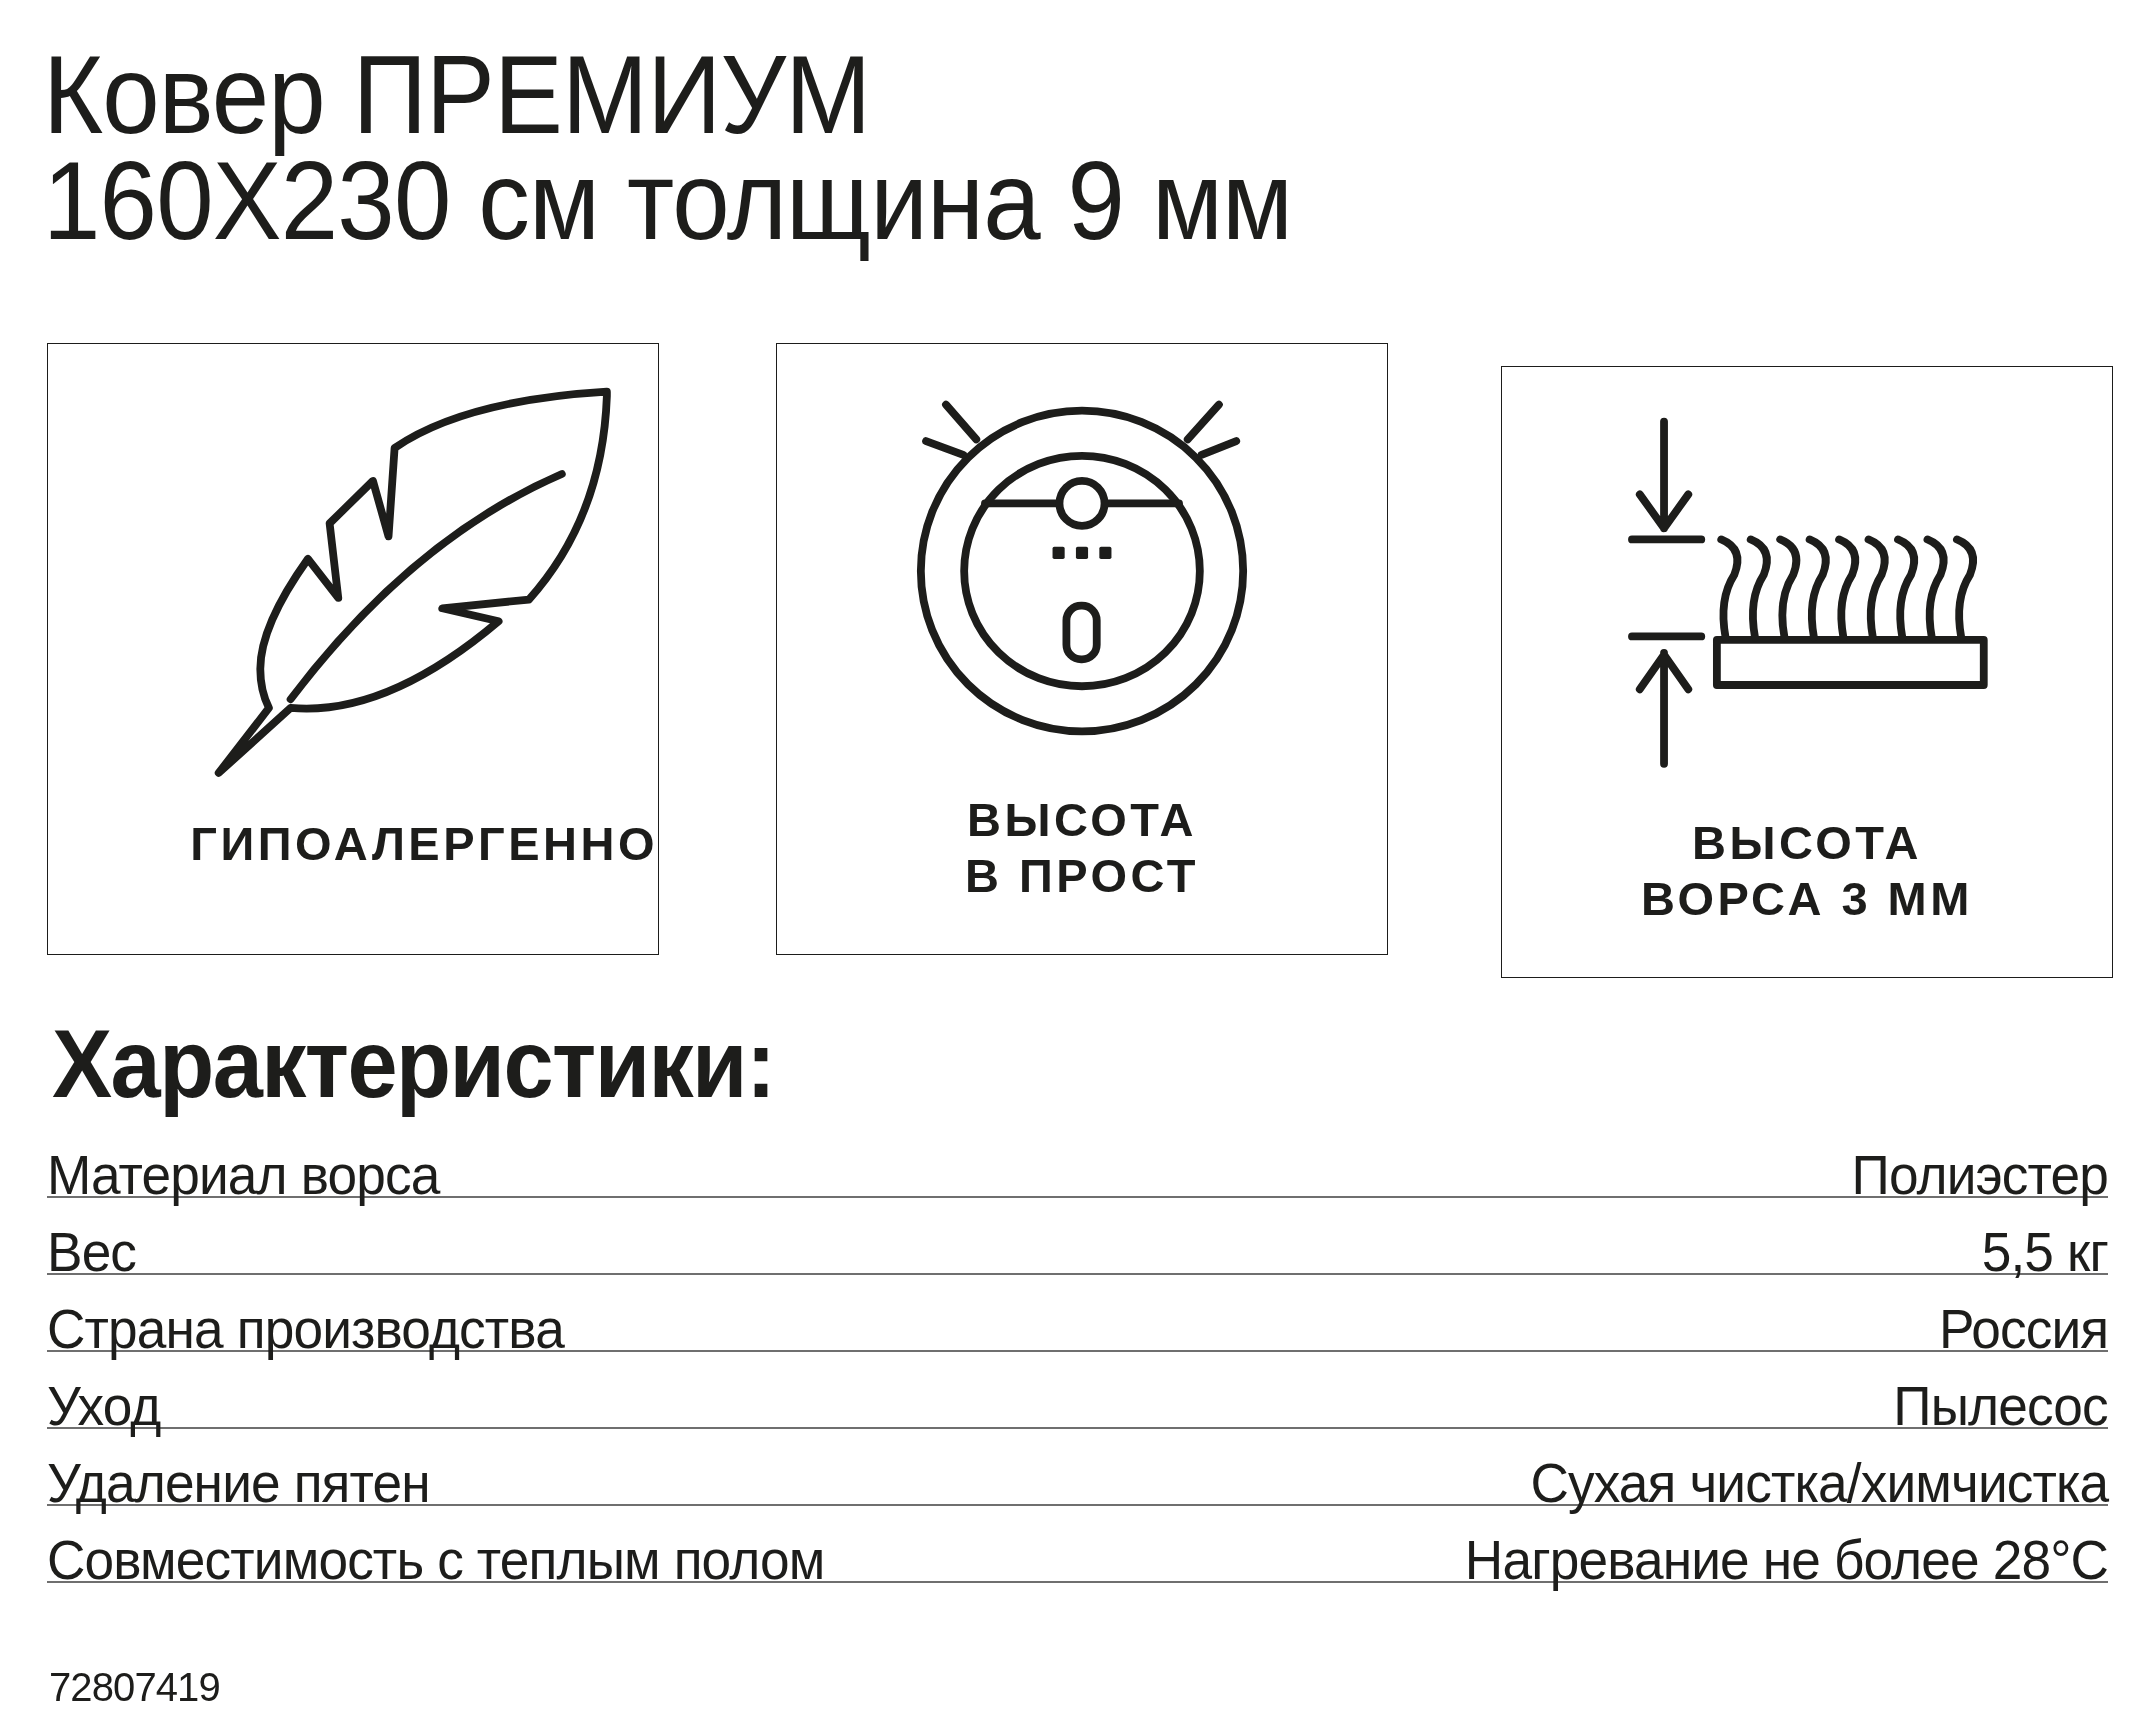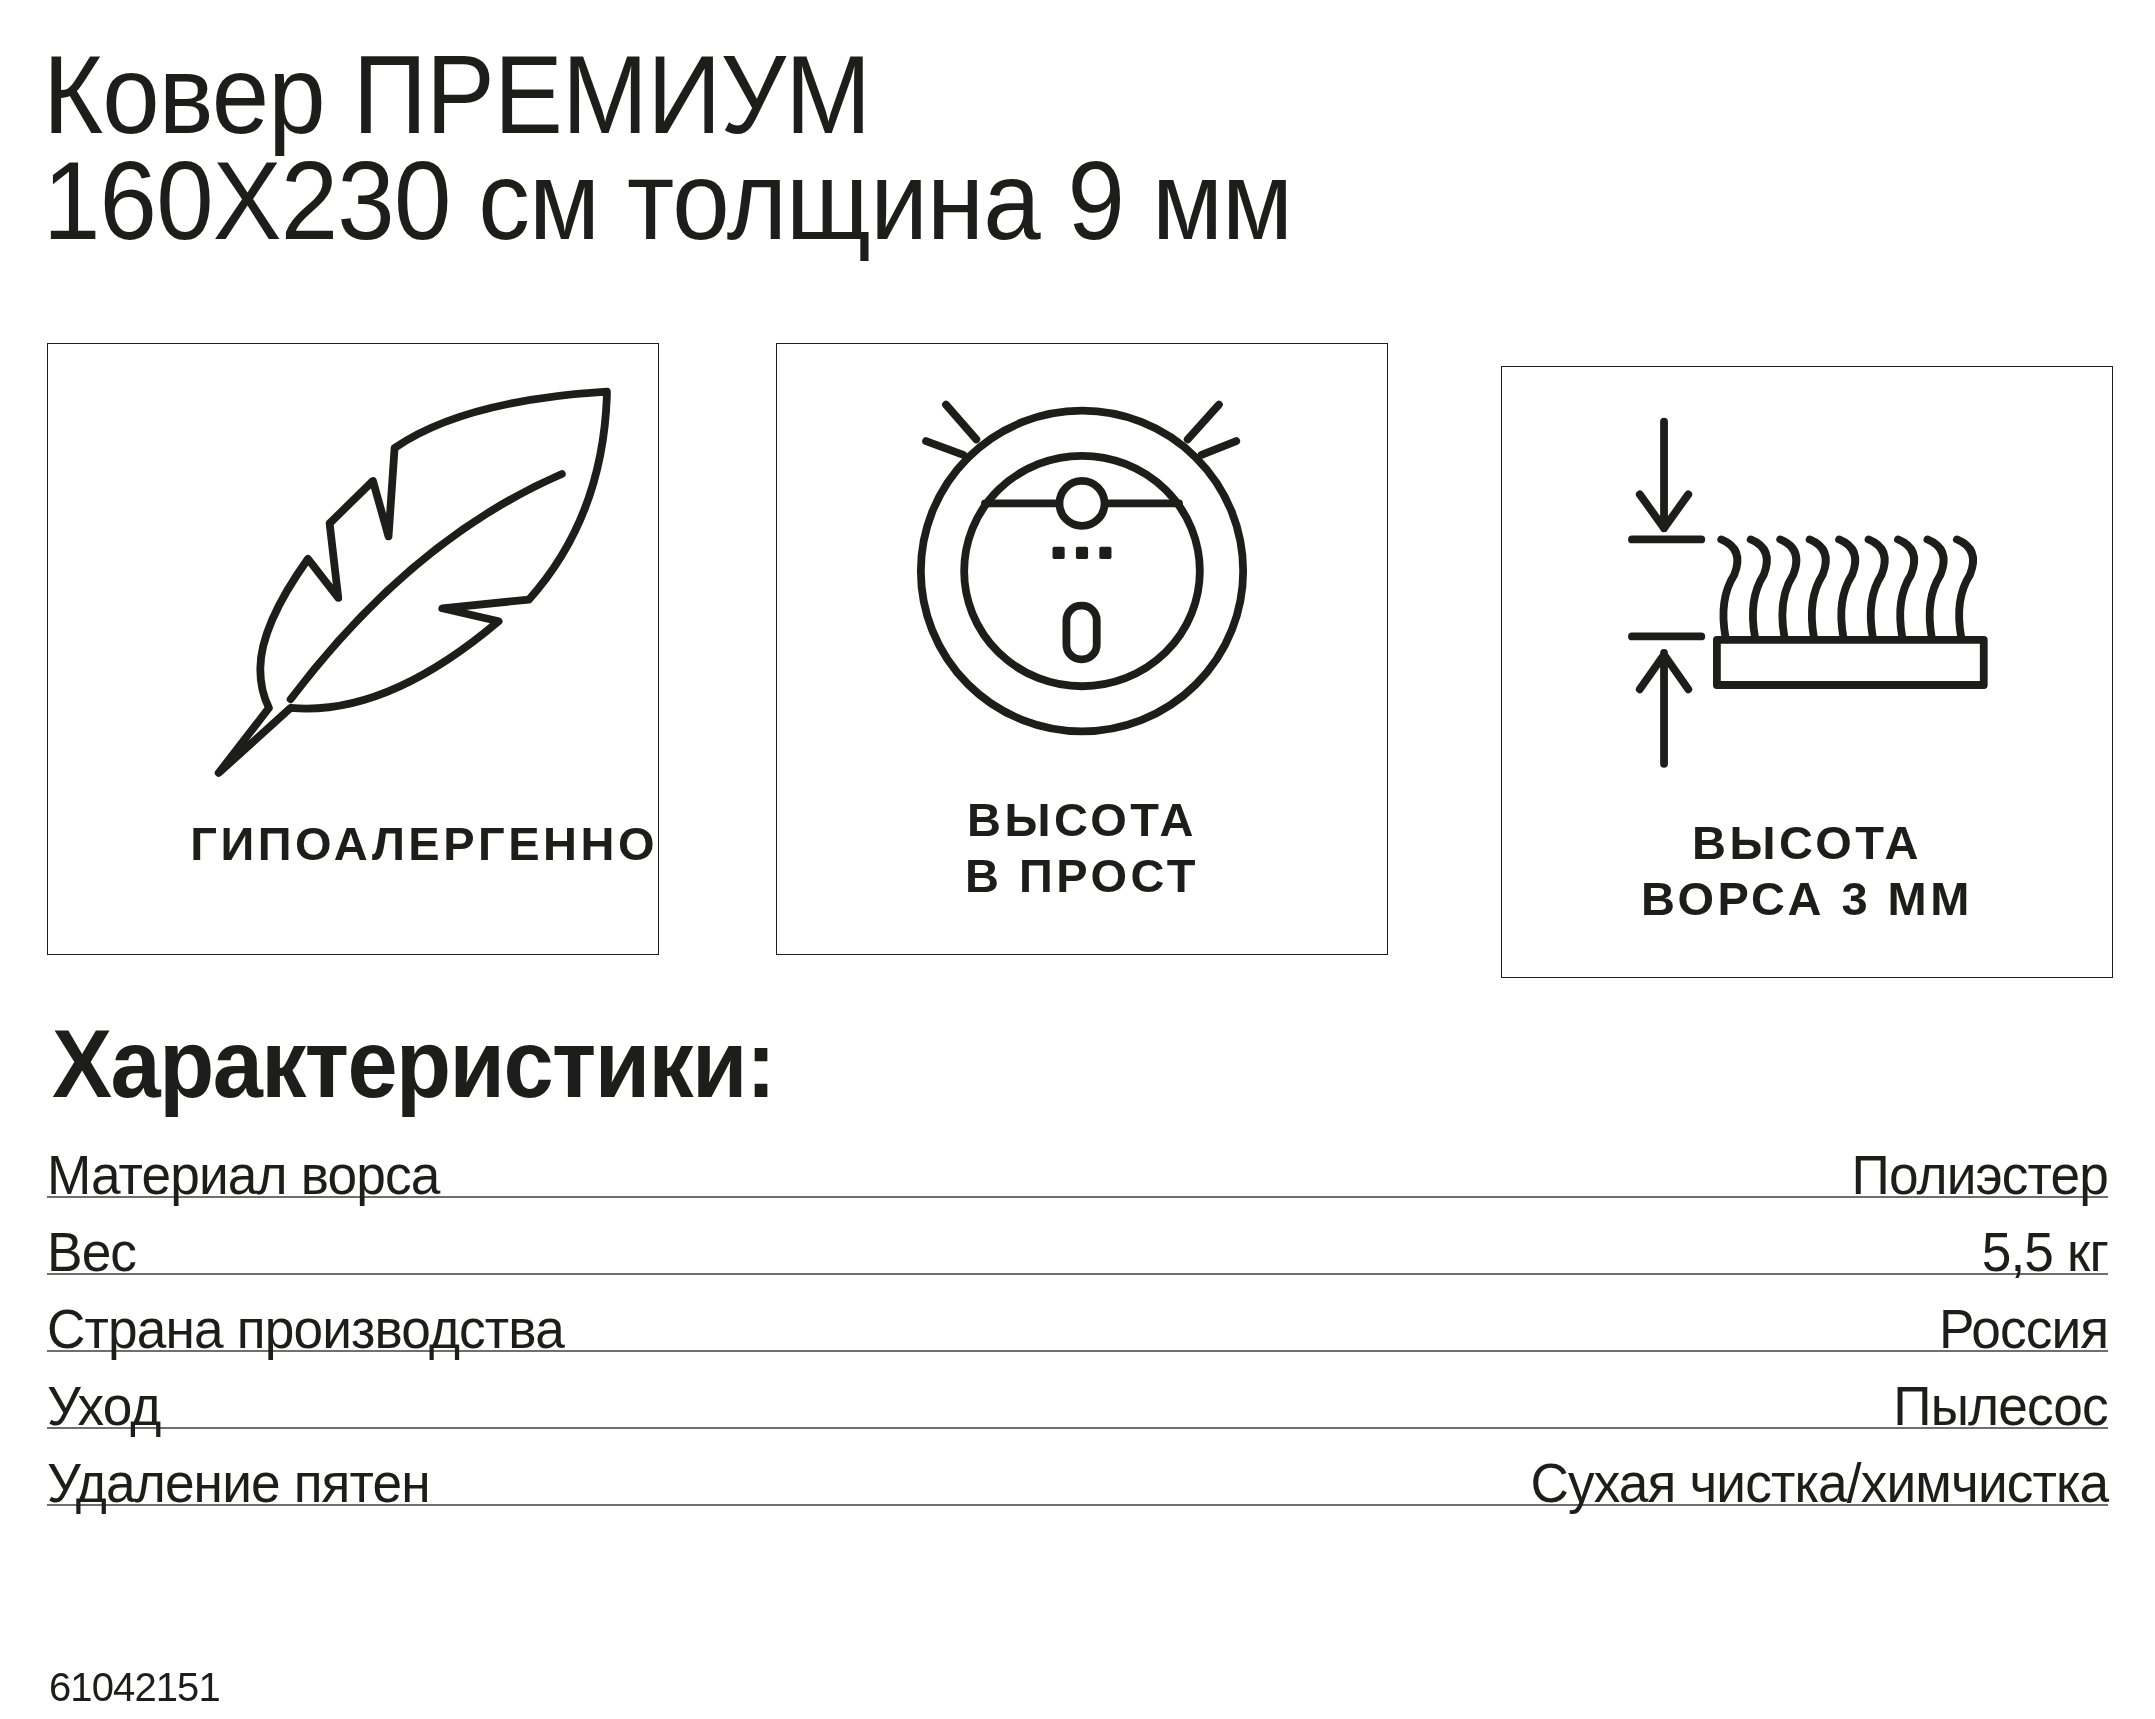--- a/index.html
+++ b/index.html
@@ -107,16 +107,20 @@
     <span class="spec-value">Россия</span>
   </div>
   <div class="spec-row">
     <span class="spec-name">Уход</span>
     <span class="spec-value">Пылесос</span>
   </div>
   <div class="spec-row">
     <span class="spec-name">Удаление пятен</span>
     <span class="spec-value">Сухая чистка/химчистка</span>
   </div>
+  <div class="spec-row">
+    <span class="spec-name">Совместимость с теплым полом</span>
+    <span class="spec-value">Нагревание не более 28°C</span>
+  </div>
 </div>
 
-<div class="code">61042151</div>
+<div class="code">72807419</div>
 
 
 </body></html>

